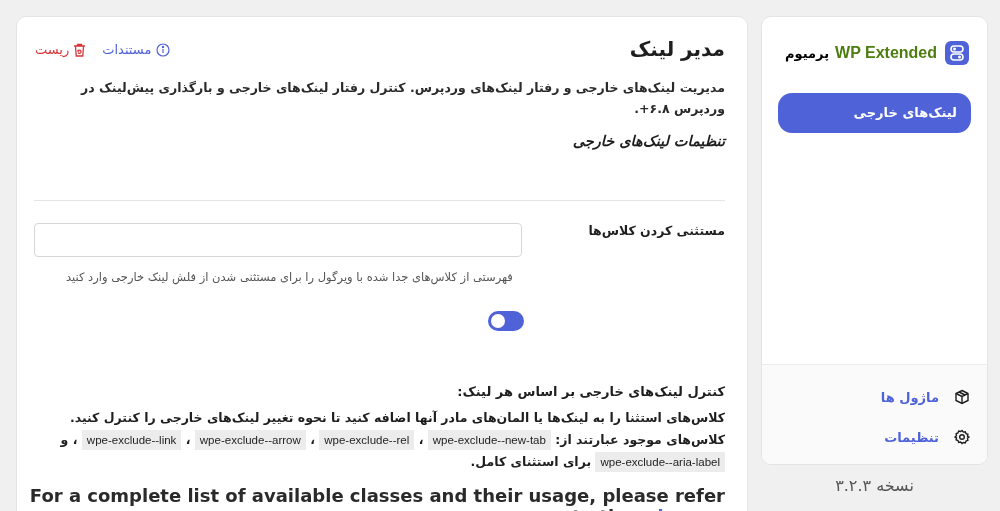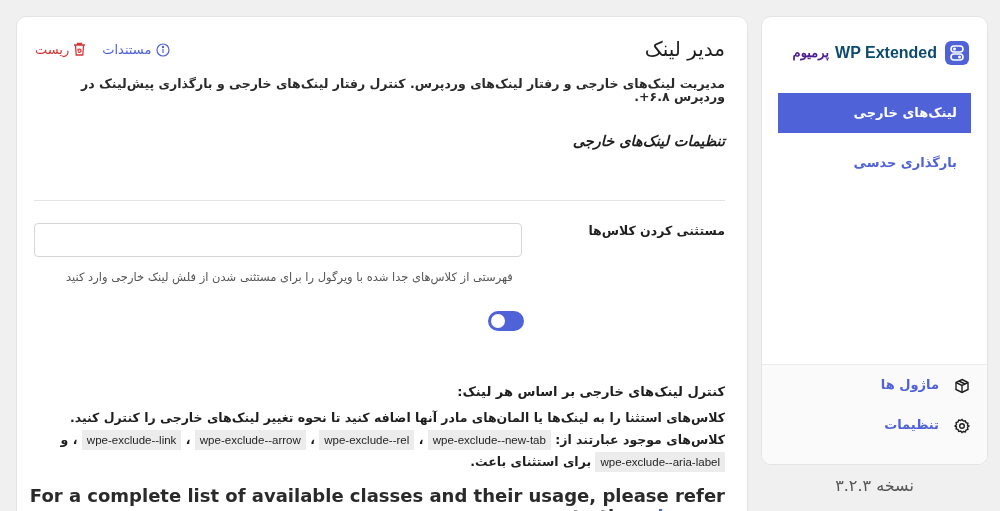--- a/index.html
+++ b/index.html
@@ -13,46 +13,46 @@
   .sidebar {
     position: absolute; left: 761px; top: 16px; width: 227px; height: 449px;
     background: #fff; border-radius: 10px; border: 1px solid #e4e4e7;
     overflow: hidden; direction: rtl;
   }
   .brand { display: flex; align-items: center; padding: 22px 18px 0 18px; height: 50px; }
   .brand-logo {
     width: 24px; height: 24px; border-radius: 6px; background: #4f62d8;
     display: flex; align-items: center; justify-content: center; margin-left: 8px;
   }
-  .brand-name { font-family: "Liberation Sans", sans-serif; font-weight: bold; font-size: 16px; color: #0c4a6e; margin-left: 6px; direction: ltr; }
-  .brand-badge { color: #4c1d95; font-size: 13px; font-weight: bold; font-family: Liberation Serif, serif; }
+  .brand-name { font-family: "Liberation Sans", sans-serif; font-weight: bold; font-size: 16px; color: #4d7c0f; margin-left: 6px; direction: ltr; }
+  .brand-badge { color: #000000; font-size: 13px; font-weight: bold; }
   .nav { padding: 26px 16px 0 16px; }
   .nav-item {
-    display: block; height: 40px; line-height: 40px; padding: 0 14px; border-radius: 0;
+    display: block; height: 40px; line-height: 40px; padding: 0 14px; border-radius: 14px;
     font-size: 13px; font-weight: bold; color: #4f62d8; margin-bottom: 10px; cursor: pointer;
   }
   .nav-item.active { background: #4f62d8; color: #fff; }
   .sidebar-footer {
     position: absolute; left: 0; right: 0; bottom: 0; height: 100px;
     background: #fafafa; border-top: 1px solid #ececec; padding: 12px 16px 0 16px;
   }
-  .foot-item { display: flex; height: 40px; font-size: 13px; font-weight: bold; color: #4f62d8; cursor: pointer; }
+  .foot-item { display: flex; align-items: center; height: 40px; font-size: 13px; font-weight: bold; color: #4f62d8; cursor: pointer; }
   .foot-item .ico { width: 18px; height: 18px; margin-left: 14px; display: flex; align-items: center; justify-content: center; }
   .version { position: absolute; left: 761px; width: 227px; top: 476px; text-align: center; font-size: 16px; color: #555; direction: rtl; }
 
   .main {
     position: absolute; left: 16px; top: 16px; width: 732px; height: 510px;
     background: #fff; border-radius: 10px; border: 1px solid #e4e4e7; direction: rtl;
   }
   .header { position: relative; height: 55px; }
-  .page-title { position: absolute; right: 22px; top: 20px; font-size: 20px; font-weight: normal; }
+  .page-title { position: absolute; right: 22px; top: 20px; font-size: 20px; font-weight: bold; }
   .header-actions { position: absolute; left: 18px; top: 25px; display: flex; direction: ltr; align-items: center; gap: 16px; }
-  .reset { color: #d63638; font-size: 13px; display: flex; align-items: flex-start; gap: 4px; cursor: pointer; }
+  .reset { color: #d63638; font-size: 13px; display: flex; align-items: flex-end; gap: 4px; cursor: pointer; }
   .docs { color: #4f62d8; font-size: 13px; display: flex; align-items: center; gap: 5px; cursor: pointer; }
-  .page-desc { position: absolute; right: 22px; left: 22px; top: 60px; font-size: 12.5px; font-weight: bold; line-height: 13px; color: #2a2a2a; }
+  .page-desc { position: absolute; right: 22px; left: 22px; top: 60px; font-size: 12.5px; font-weight: bold; line-height: 21px; color: #2a2a2a; }
   .section-title { position: absolute; right: 22px; top: 116px; font-size: 14.5px; font-weight: bold; font-style: italic; }
   .section-desc { position: absolute; right: 22px; top: 142px; font-size: 12.5px; font-weight: bold; color: #2a2a2a; }
   .divider { position: absolute; left: 17px; right: 22px; top: 183px; height: 1px; background: #e5e5e5; }
   .field-label { position: absolute; right: 22px; font-size: 12.5px; font-weight: bold; color: #1e1e1e; }
   .text-input {
     position: absolute; left: 17px; width: 488px; top: 206px; height: 34px;
     border: 1px solid #d6d6d6; border-radius: 4px; background: #fff;
   }
   .hint { position: absolute; font-size: 11.5px; color: #555; }
   .toggle {
@@ -81,21 +81,20 @@
           <circle cx="4.5" cy="4" r="1.5" fill="#fff"></circle>
           <rect x="1" y="9" width="12" height="6" rx="3" fill="none" stroke="#fff" stroke-width="1.6"></rect>
           <circle cx="9.5" cy="12" r="1.5" fill="#fff"></circle>
         </svg>
     </div>
     <span class="brand-name">WP Extended</span>
     <span class="brand-badge">پرمیوم</span>
   </div>
   <nav class="nav">
     <a class="nav-item active">لینک‌های خارجی</a>
-    <a class="nav-item">بارگذاری حدسی</a>
   </nav>
   <div class="sidebar-footer">
     <div class="foot-item">
       <span class="ico">
         <svg width="16" height="16" viewBox="0 0 16 16" fill="none" stroke="#1e1e1e" stroke-width="1.4">
             <path d="M8 1.5 14 4.5v7L8 14.5 2 11.5v-7z"></path>
             <path d="M2 4.5 8 7.5l6-3M8 7.5v7M5 3l6 3"></path>
           </svg>
       </span>
       <span>ماژول ها</span>
@@ -154,21 +153,21 @@
       <code>wpe-exclude--new-tab</code>
       <span>،</span>
       <code>wpe-exclude--rel</code>
       <span>،</span>
       <code>wpe-exclude--arrow</code>
       <span>،</span>
       <code>wpe-exclude--link</code>
       <span>،</span>
       <span>و</span>
       <code>wpe-exclude--aria-label</code>
-      <span>برای استثنای باعث.</span>
+      <span>برای استثنای کامل.</span>
     </p>
   </div>
 
   <p class="ref-line">
     <span>For a complete list of available classes and their usage, please refer to the</span>
     <a>مستندات</a><span>.</span>
   </p>
 </main>
 
 </body></html>

